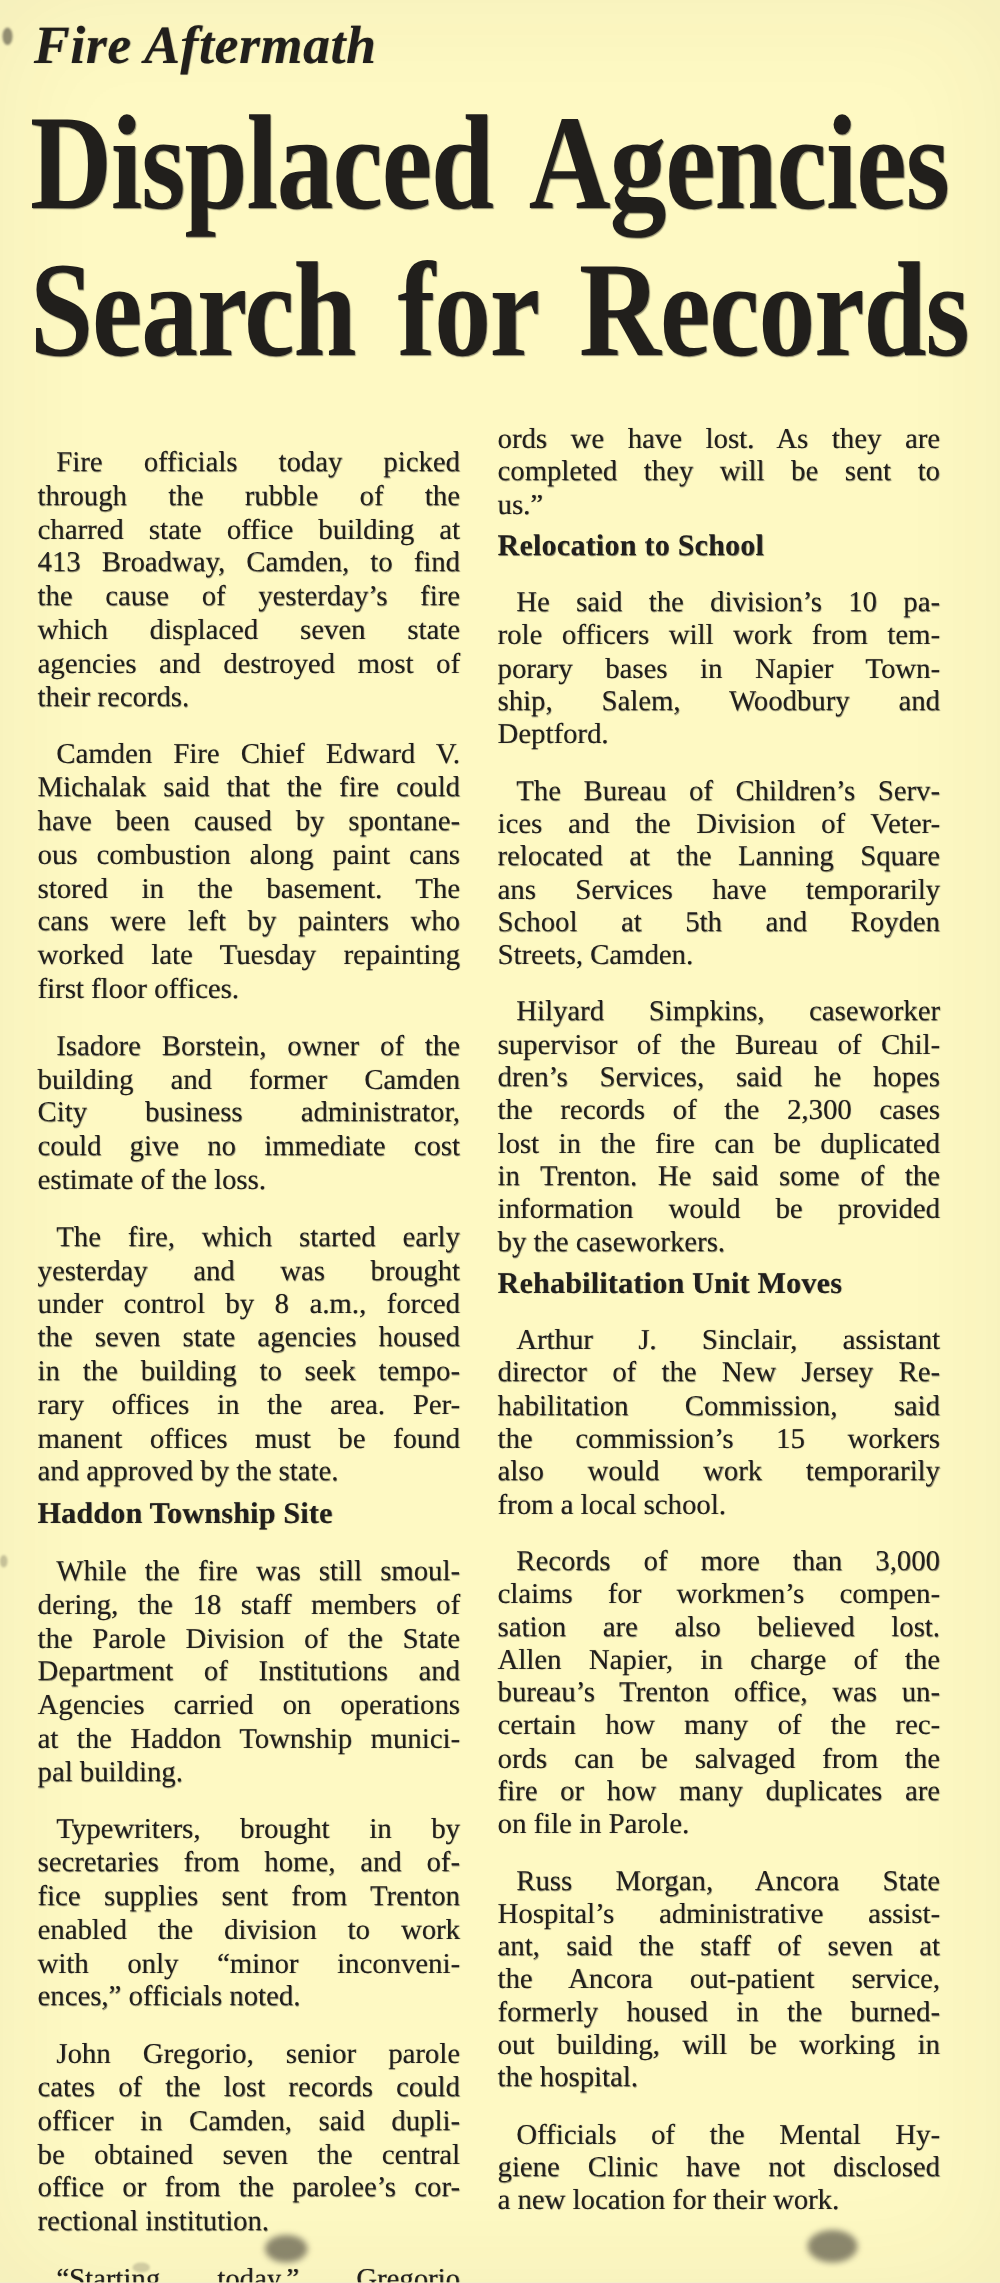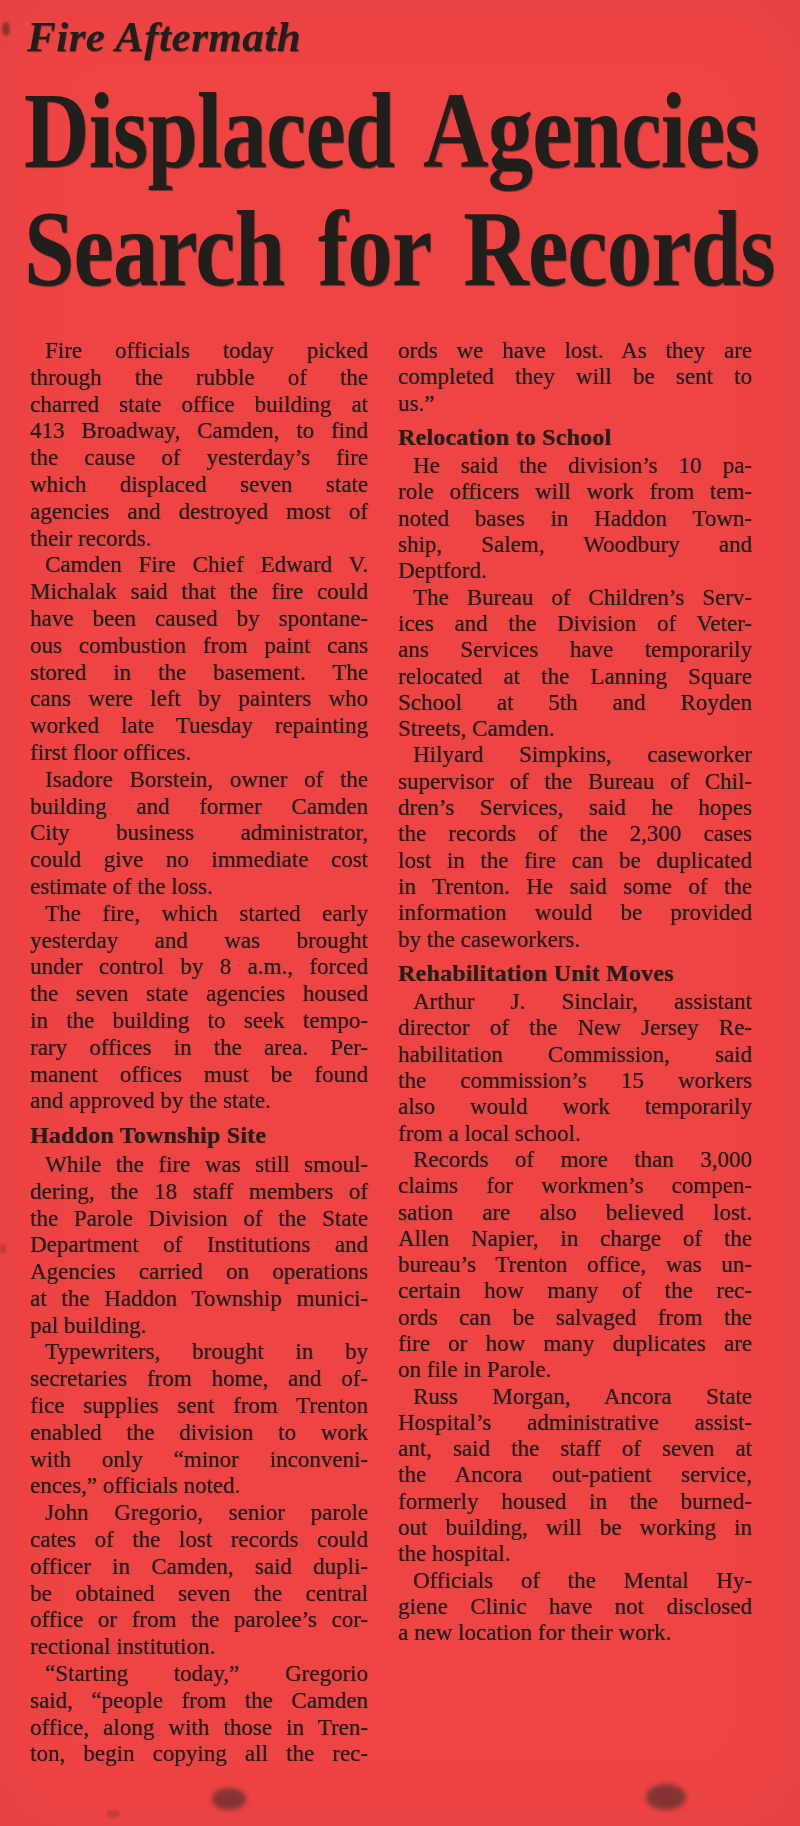--- a/index.html
+++ b/index.html
@@ -1,19 +1,19 @@
 <!DOCTYPE html>
 <html><head>
 <meta charset="utf-8">
 <style>
   html,body{margin:0;padding:0;}
   body{width:800px;background:#e9e6e0;font-family:"Liberation Serif", serif;}
   .page{
     position:relative;width:800px;height:1826px;overflow:hidden;
-    background:#ef4444;color:#211f1c;
+    background:#fef9c3;color:#211f1c;
     box-shadow:inset 0 0 90px rgba(60,55,45,0.06);
   }
   .kicker{
     position:absolute;left:27px;top:12px;
     font-size:43px;font-weight:bold;font-style:italic;
     letter-spacing:0.5px;white-space:nowrap;
     text-shadow:0.5px 0.5px 0.8px rgba(25,23,20,0.55);
   }
   .headline-wrap{
     position:absolute;left:24px;top:72px;width:776px;height:268px;overflow:hidden;
@@ -32,21 +32,21 @@
   .col-right{left:398px;width:354px;}
   .col-left .line,.col-left .subhead{line-height:26.8px;}
   .col-right .line,.col-right .subhead{line-height:26.3px;}
   .para{margin:0;}
   .line{
     text-align:justify;text-align-last:justify;
     white-space:nowrap;
   }
   .line.last{text-align-last:left;}
   .para.flush-last .line.last{text-align-last:justify;}
-  .para.indent .line:first-child{text-indent:15px;}
+  .para.indent .line:first-child{text-indent:15px;margin-top:19px;}
   .subhead{
     font-weight:bold;font-size:24px;margin:7px 0 3px 0;text-align:left;
     letter-spacing:0.2px;
   }
   .smudge{position:absolute;background:rgba(45,42,38,0.55);border-radius:50%;filter:blur(2.5px);}
   .speck{position:absolute;background:rgba(45,42,38,0.5);border-radius:50%;filter:blur(1px);}
 </style>
 </head>
 <body>
 
@@ -69,21 +69,21 @@
         <div class="line">413 Broadway, Camden, to find</div>
         <div class="line">the cause of yesterday’s fire</div>
         <div class="line">which displaced seven state</div>
         <div class="line">agencies and destroyed most of</div>
         <div class="line last">their records.</div>
       </div>
       <div class="para indent">
         <div class="line">Camden Fire Chief Edward V.</div>
         <div class="line">Michalak said that the fire could</div>
         <div class="line">have been caused by spontane-</div>
-        <div class="line">ous combustion from paint cans</div>
+        <div class="line">ous combustion along paint cans</div>
         <div class="line">stored in the basement. The</div>
         <div class="line">cans were left by painters who</div>
         <div class="line">worked late Tuesday repainting</div>
         <div class="line last">first floor offices.</div>
       </div>
       <div class="para indent">
         <div class="line">Isadore Borstein, owner of the</div>
         <div class="line">building and former Camden</div>
         <div class="line">City business administrator,</div>
         <div class="line">could give no immediate cost</div>
@@ -136,29 +136,29 @@
   <div class="column col-right">
       <div class="para">
         <div class="line">ords we have lost. As they are</div>
         <div class="line">completed they will be sent to</div>
         <div class="line last">us.”</div>
       </div>
       <div class="subhead">Relocation to School</div>
       <div class="para indent">
         <div class="line">He said the division’s 10 pa-</div>
         <div class="line">role officers will work from tem-</div>
-        <div class="line">noted bases in Haddon Town-</div>
+        <div class="line">porary bases in Napier Town-</div>
         <div class="line">ship, Salem, Woodbury and</div>
         <div class="line last">Deptford.</div>
       </div>
       <div class="para indent">
         <div class="line">The Bureau of Children’s Serv-</div>
         <div class="line">ices and the Division of Veter-</div>
+        <div class="line">relocated at the Lanning Square</div>
         <div class="line">ans Services have temporarily</div>
-        <div class="line">relocated at the Lanning Square</div>
         <div class="line">School at 5th and Royden</div>
         <div class="line last">Streets, Camden.</div>
       </div>
       <div class="para indent">
         <div class="line">Hilyard Simpkins, caseworker</div>
         <div class="line">supervisor of the Bureau of Chil-</div>
         <div class="line">dren’s Services, said he hopes</div>
         <div class="line">the records of the 2,300 cases</div>
         <div class="line">lost in the fire can be duplicated</div>
         <div class="line">in Trenton. He said some of the</div>

